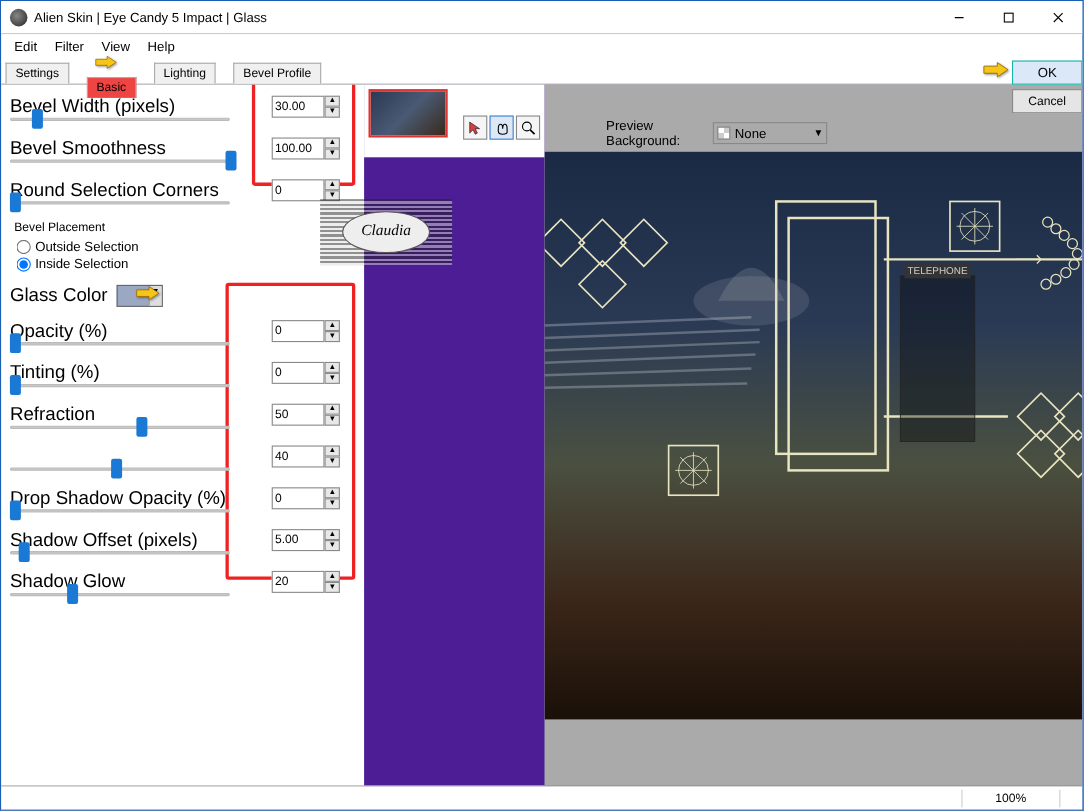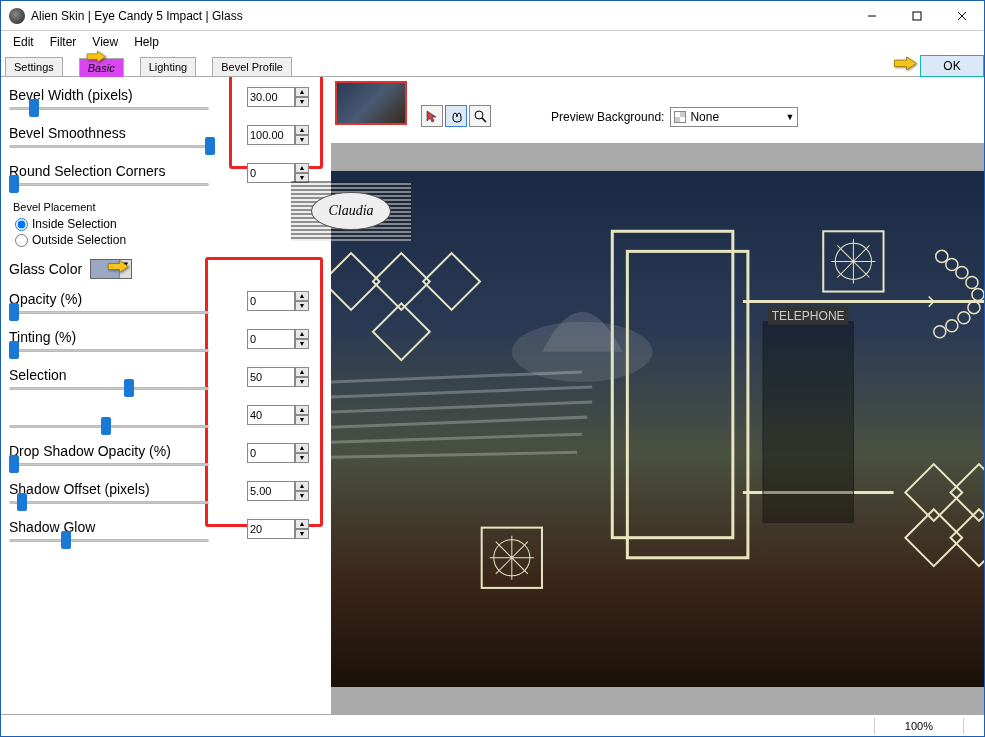--- a/index.html
+++ b/index.html
@@ -6,41 +6,41 @@
 body { background: #fff; width: 985px; height: 737px; border: 1px solid #1a5fb4; position: relative; overflow: hidden; }
 .titlebar { height: 30px; background: #fff; display: flex; align-items: center; padding-left: 8px; border-bottom: 1px solid #ccc; }
 .titlebar .app-icon { width: 16px; height: 16px; background: radial-gradient(circle at 40% 40%, #888, #222); border-radius: 50%; margin-right: 6px; }
 .titlebar .title { flex: 1; font-size: 12px; }
 .win-btns { display: flex; height: 100%; }
 .win-btn { width: 45px; height: 100%; display: flex; align-items: center; justify-content: center; }
 .menubar { height: 24px; display: flex; align-items: flex-start; padding-left: 4px; }
 .menubar span { padding: 4px 8px; cursor: pointer; }
 .tabbar { height: 22px; display: flex; align-items: flex-end; padding-left: 4px; border-bottom: 1px solid #aaa; position: relative; }
 .tab { padding: 3px 8px; border: 1px solid #aaa; border-bottom: none; background: #f0f0f0; margin-right: 16px; cursor: pointer; font-size: 11px; }
-.tab.active { background: #d946ef; position: relative; top: 1px; font-style: italic; }
+.tab.active { background: #ef4444; position: relative; top: 13px; }
 .pointer-icon { position: absolute; width: 26px; height: 22px; pointer-events: none; }
 .content { display: flex; height: calc(100% - 30px - 24px - 22px - 22px); }
 .left-panel { width: 330px; padding: 10px 8px; position: relative; overflow:hidden;}
 .param-row { margin-bottom: 10px; position: relative; height: 28px;}
-.param-label { font-size: 14px; }
+.param-label { font-size: 17px; }
 .param-slider { position: absolute; left: 0; top: 16px; width: 200px; height: 10px; display:flex; align-items:center;}
 .slider-track { height: 3px; background: #c8c8c8; border-radius:2px; flex:1; border:1px solid #bbb;}
 .slider-thumb { position: absolute; width: 10px; height: 18px; background: #1979d4; border-radius: 2px; top: -4px; }
 .param-spin { position: absolute; right: 14px; top: 0; display: flex; }
 .param-spin input { width: 48px; height: 20px; border: 1px solid #888; padding: 0 2px; font-size: 11px; }
 .spin-btns { width: 14px; display: flex; flex-direction: column; }
 .spin-btn { height: 10px; border: 1px solid #888; background: #e8e8e8; font-size: 7px; line-height: 7px; text-align: center; }
 .group-label { font-size: 11px; margin: 8px 0 4px 4px;}
 .radio-row { display:flex; align-items:center; margin: 2px 0 2px 6px;}
 .radio-row input { margin-right: 4px; }
 .color-row { display:flex; align-items:center; margin: 12px 0;}
 .color-swatch { width: 42px; height: 20px; background: #9aa8c3; border: 1px solid #666; margin-left: 8px; display:flex; align-items:center; justify-content:flex-end;}
 .color-swatch .drop { width: 12px; height: 100%; background:#ddd; border-left:1px solid #888; font-size:8px; text-align:center;}
 .redbox { position: absolute; border: 3px solid #e22; border-radius: 3px; pointer-events:none; }
-.right-panel { flex: 1; background: #4c1d95; display:flex; flex-direction:column;}
+.right-panel { flex: 1; background: #4c1d95; display:flex; flex-direction:row;}
 .thumb-strip { height: 66px; background: #fff; display:flex; align-items:flex-start; padding: 0px 4px; position:relative;}
 .thumb { width: 72px; height: 44px; border: 2px solid #d33; background: linear-gradient(135deg,#2a3a55,#4a5a74,#3a2a1a); margin-top:4px;}
 .toolbar { display:flex; gap:2px; margin-left: 14px; margin-top:28px;}
 .tool-btn { width: 22px; height: 22px; border: 1px solid #888; display:flex; align-items:center; justify-content:center; background:#f5f5f5;}
 .tool-btn.sel { border: 1px solid #3a80d4; background:#dce8f6;}
 .preview-bg-row { position:absolute; left: 220px; top: 30px; display:flex; align-items:center;}
 .preview-bg-sel { border:1px solid #888; width:128px; height:20px; margin-left:6px; display:flex; align-items:center; padding:0 3px;}
 .preview-bg-sel .chk { width:12px; height:12px; border:1px solid #888; margin-right:4px; background: conic-gradient(#ccc 0 25%, #fff 0 50%, #ccc 0 75%, #fff 0);}
 .preview-bg-sel .dd { margin-left:auto; font-size:9px;}
 .preview-area { flex:1; background: #aaa; display:flex; align-items:center; justify-content:center; overflow:hidden;}
@@ -155,26 +155,26 @@
           <input value="0" style="">
           <div class="spin-btns">
             <div class="spin-btn">▲</div>
             <div class="spin-btn">▼</div>
           </div>
         </div>
     </div>
 
     <div class="group-label">Bevel Placement</div>
     <div class="radio-row">
+        <input type="radio" style="">
+        <span>Outside Selection</span>
+      </div>
+    <div class="radio-row">
         <input type="radio" checked="" style="">
         <span>Inside Selection</span>
-      </div>
-    <div class="radio-row">
-        <input type="radio" style="">
-        <span>Outside Selection</span>
       </div>
 
     <div class="color-row">
       <span class="param-label">Glass Color</span>
       <div class="color-swatch" style="position:relative;">
         <div class="drop">▼</div>
         <svg class="hand-pointer" style="position:absolute; left:12px; top:-4px; width:30px; height:24px;" viewBox="0 0 32 32">
             <path d="M3 10 L18 10 L18 6 L30 14 L18 22 L18 18 L3 18 Z" fill="#f5c518" stroke="#9a6a00" stroke-width="1"></path>
           </svg>
       </div>
@@ -202,21 +202,21 @@
         </div>
       <div class="param-spin">
           <input value="0" style="">
           <div class="spin-btns">
             <div class="spin-btn">▲</div>
             <div class="spin-btn">▼</div>
           </div>
         </div>
     </div>
     <div class="param-row">
-      <div class="param-label">Selection</div>
+      <div class="param-label">Refraction</div>
       <div class="param-slider">
           <div class="slider-track"></div>
           <div class="slider-thumb" style="left:115px"></div>
         </div>
       <div class="param-spin">
           <input value="50" style="">
           <div class="spin-btns">
             <div class="spin-btn">▲</div>
             <div class="spin-btn">▼</div>
           </div>

